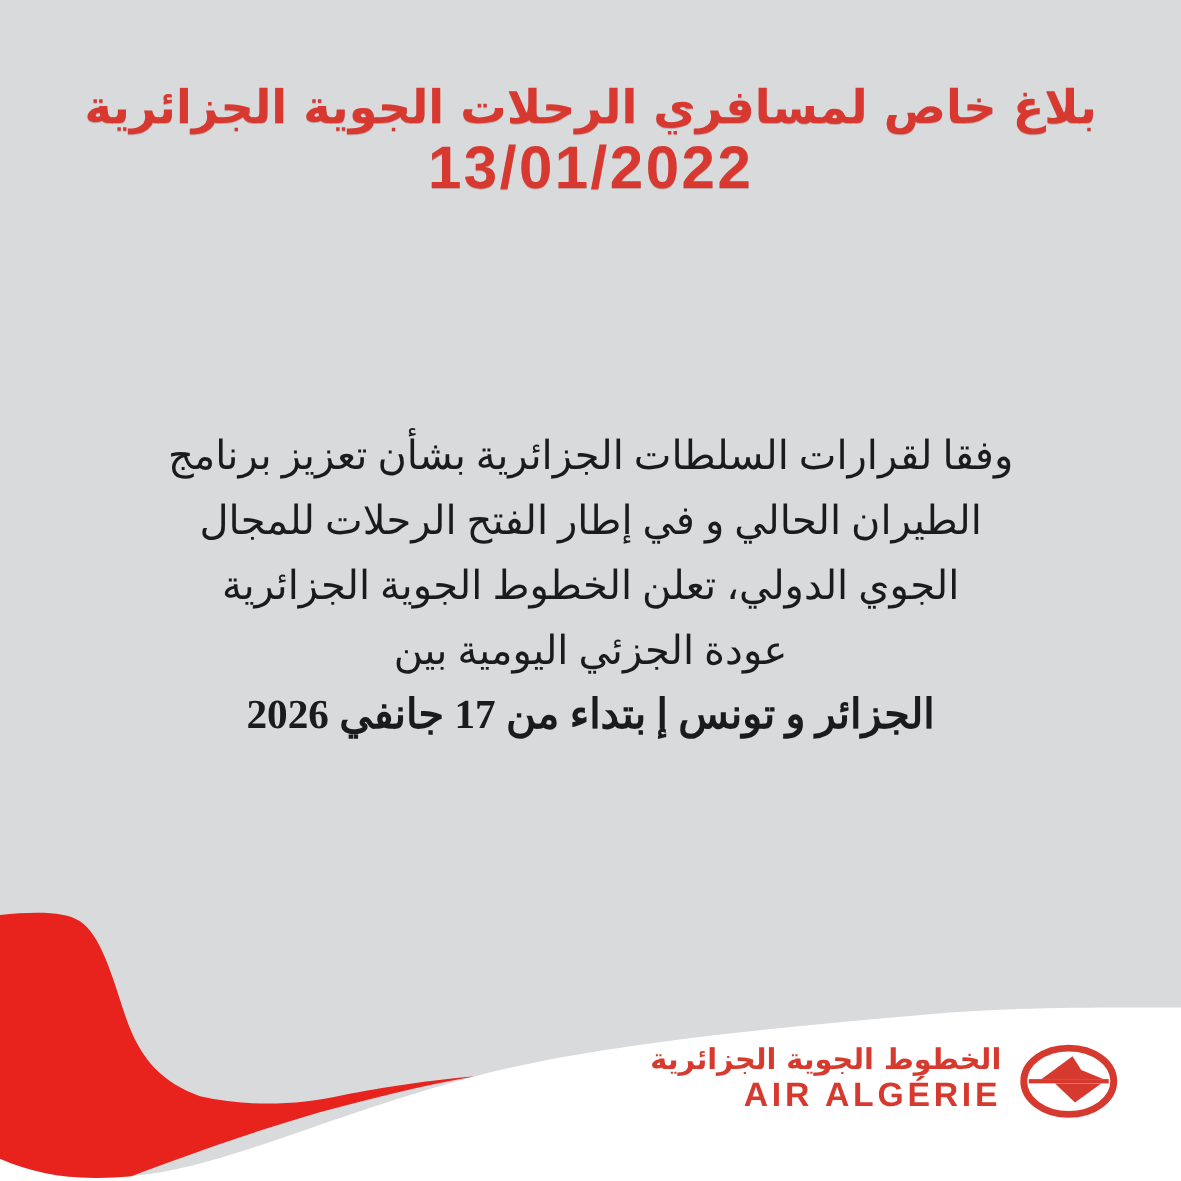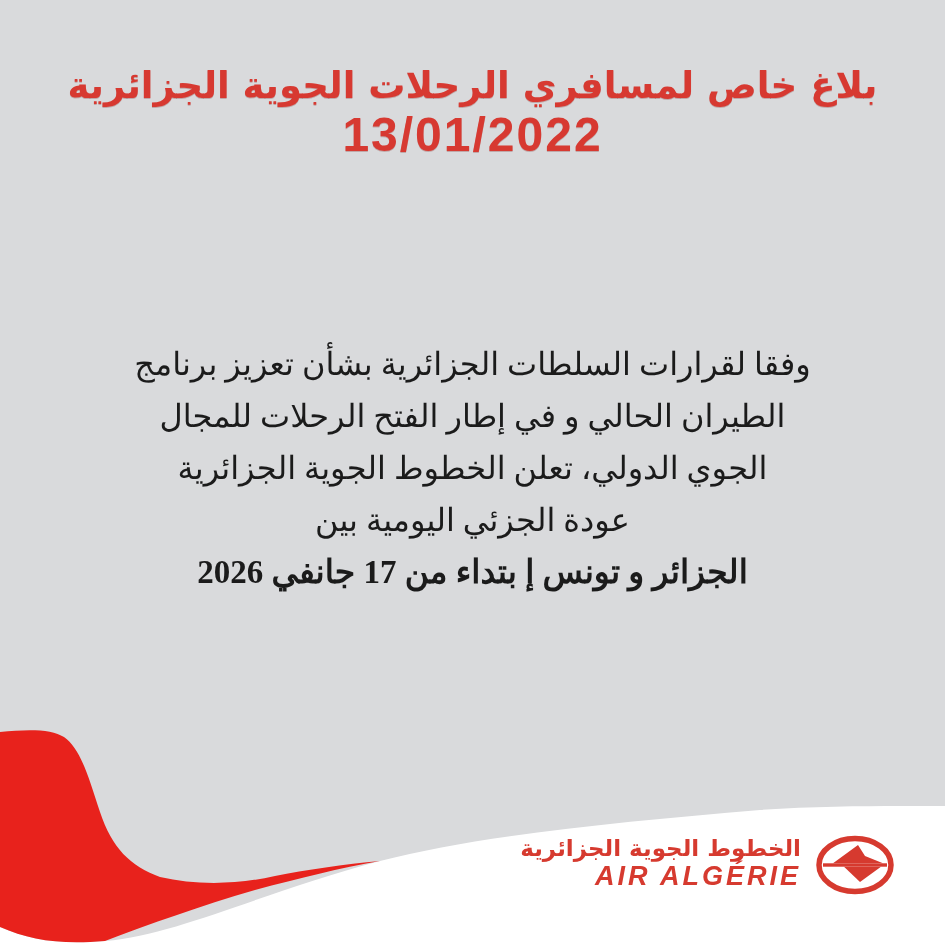--- a/index.html
+++ b/index.html
@@ -55,21 +55,21 @@
     display:flex;align-items:flex-start;gap:14px;
     color:var(--logo-red);
   }
   .logo-text{display:flex;flex-direction:column;align-items:flex-end;}
   .logo-arabic{
     direction:rtl;font-weight:bold;font-size:23px;line-height:26px;
     letter-spacing:1px;white-space:nowrap;
   }
   .logo-latin{
     font-family:"Liberation Sans","DejaVu Sans",sans-serif;
-    font-weight:bold;font-style:italic;
+    font-weight:bold;
     font-size:27px;line-height:30px;letter-spacing:3px;white-space:nowrap;
   }
   .logo-emblem{display:block;}
 </style>
 </head>
 <body>
 
 <div class="poster">
 
   <div class="headline">

